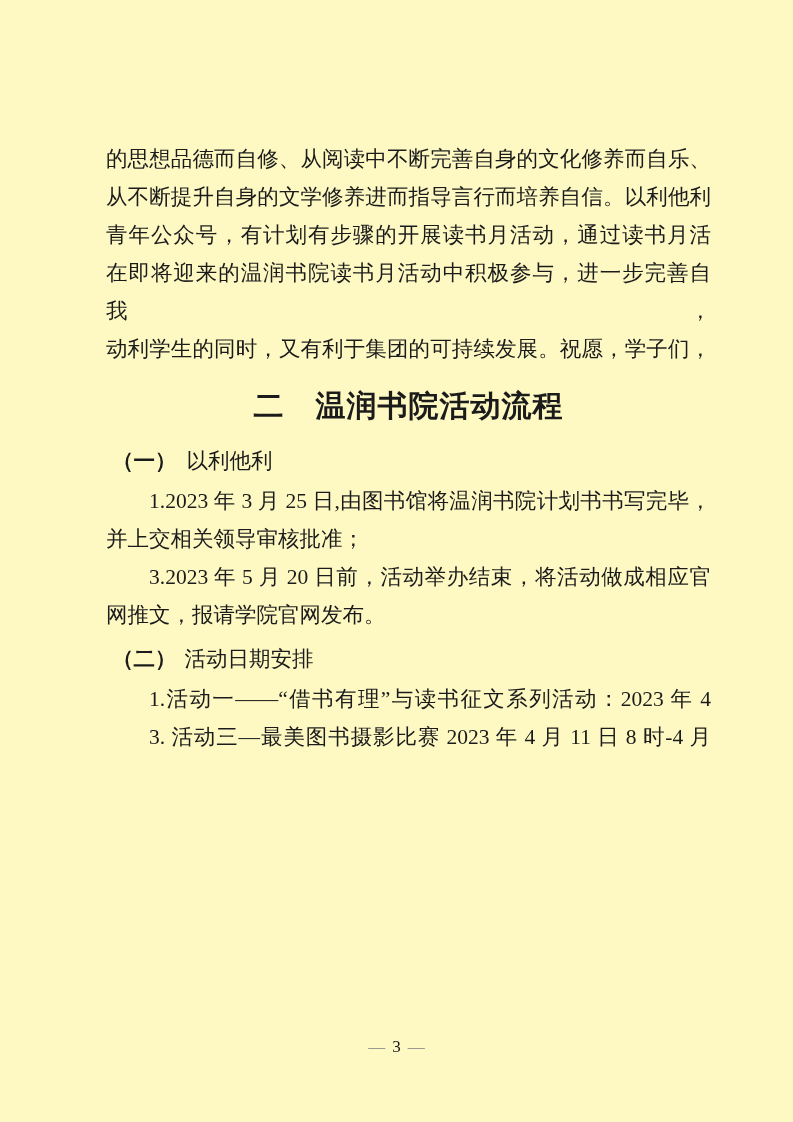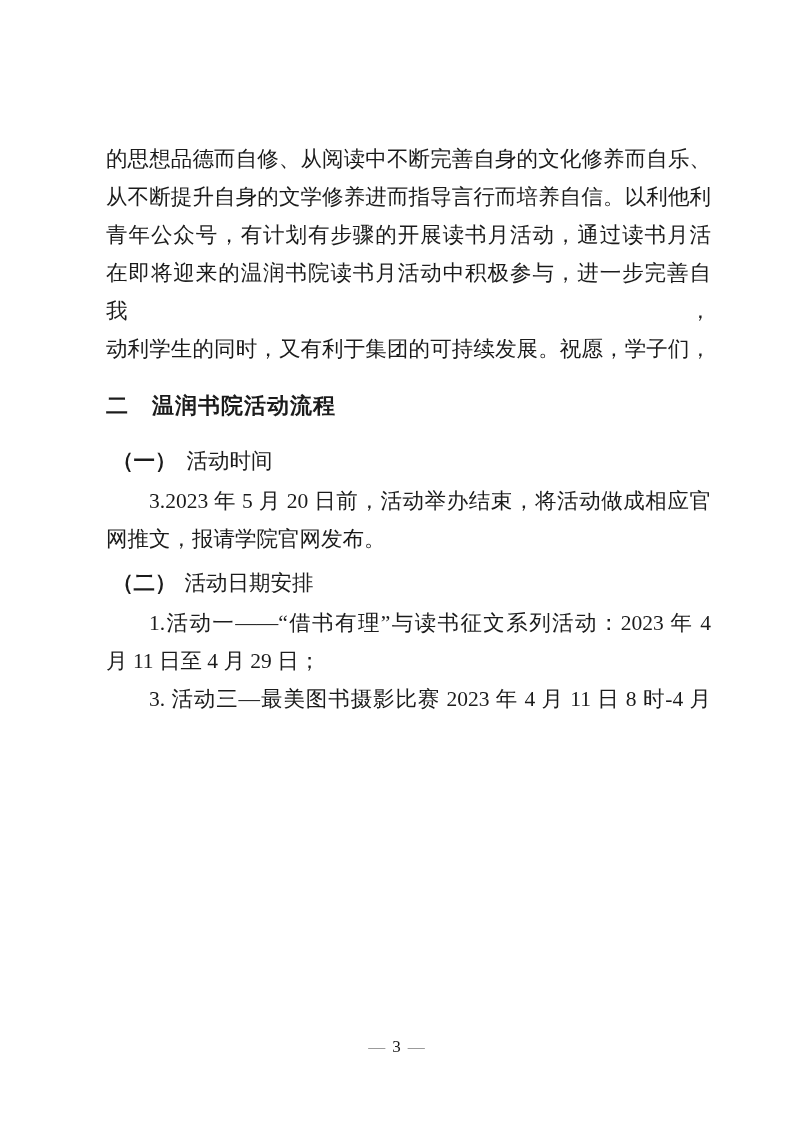--- a/index.html
+++ b/index.html
@@ -1,21 +1,21 @@
 <!DOCTYPE html>
 <html><head>
 <meta charset="utf-8">
 <style>
   html, body { margin: 0; padding: 0; background: #e8e8e8; }
   .page {
     position: relative;
     width: 793px;
     height: 1122px;
     margin: 0 auto;
-    background: #ffffff;
+    background: #fef9c3;
     font-family: "Liberation Serif", serif;
     color: #1b1b1b;
     overflow: hidden;
     box-sizing: border-box;
   }
   .content {
     padding: 140px 82px 0 106px;
   }
   .line {
     font-size: 21.5px;
@@ -23,23 +23,23 @@
     white-space: normal;
   }
   .fill {
     text-align: justify;
     text-align-last: justify;
   }
   .indent {
     text-indent: 43px;
   }
   .doc-heading {
-    font-size: 22px;
+    font-size: 30px;
     font-weight: bold;
-    text-align: left;
+    text-align: center;
     line-height: 44px;
     margin: 16px 0 14px 0;
     letter-spacing: 1px;
   }
   .section-heading {
     font-size: 21.5px;
     line-height: 38px;
     margin: 6px 0 2px 0;
     padding-left: 6px;
   }
@@ -68,33 +68,36 @@
       <div class="line fill">的思想品德而自修、从阅读中不断完善自身的文化修养而自乐、</div>
       <div class="line fill">从不断提升自身的文学修养进而指导言行而培养自信。以利他利</div>
       <div class="line fill">青年公众号，有计划有步骤的开展读书月活动，通过读书月活</div>
       <div class="line fill">在即将迎来的温润书院读书月活动中积极参与，进一步完善自我，</div>
       <div class="line fill">动利学生的同时，又有利于集团的可持续发展。祝愿，学子们，</div>
     </div>
 
     <div class="doc-heading">二　温润书院活动流程</div>
 
     <div class="section-heading">
-      <span class="section-label">（一）</span><span class="section-title">活动时间</span>
+      <span class="section-label">（一）</span><span class="section-title">以利他利</span>
+    </div>
+    <div>
+      <div class="line fill indent">1.2023 年 3 月 25 日,由图书馆将温润书院计划书书写完毕，</div>
+      <div class="line">并上交相关领导审核批准；</div>
     </div>
     <div>
       <div class="line fill indent">3.2023 年 5 月 20 日前，活动举办结束，将活动做成相应官</div>
       <div class="line">网推文，报请学院官网发布。</div>
     </div>
 
     <div class="section-heading">
       <span class="section-label">（二）</span><span class="section-title wide">活动日期安排</span>
     </div>
     <div>
       <div class="line fill indent">1.活动一——“借书有理”与读书征文系列活动：2023 年 4</div>
-      <div class="line">月 11 日至 4 月 29 日；</div>
     </div>
     <div>
     </div>
     <div>
       <div class="line fill indent">3. 活动三—最美图书摄影比赛 2023 年 4 月 11 日 8 时-4 月</div>
     </div>
 
   </div>
 
   <div class="footer">

